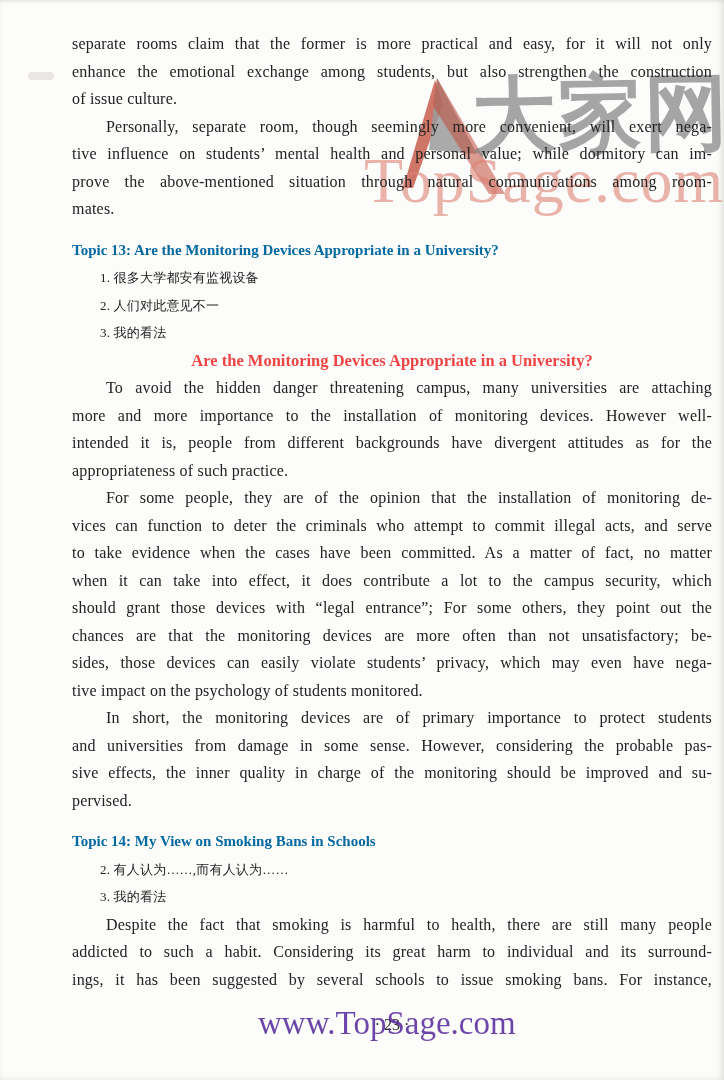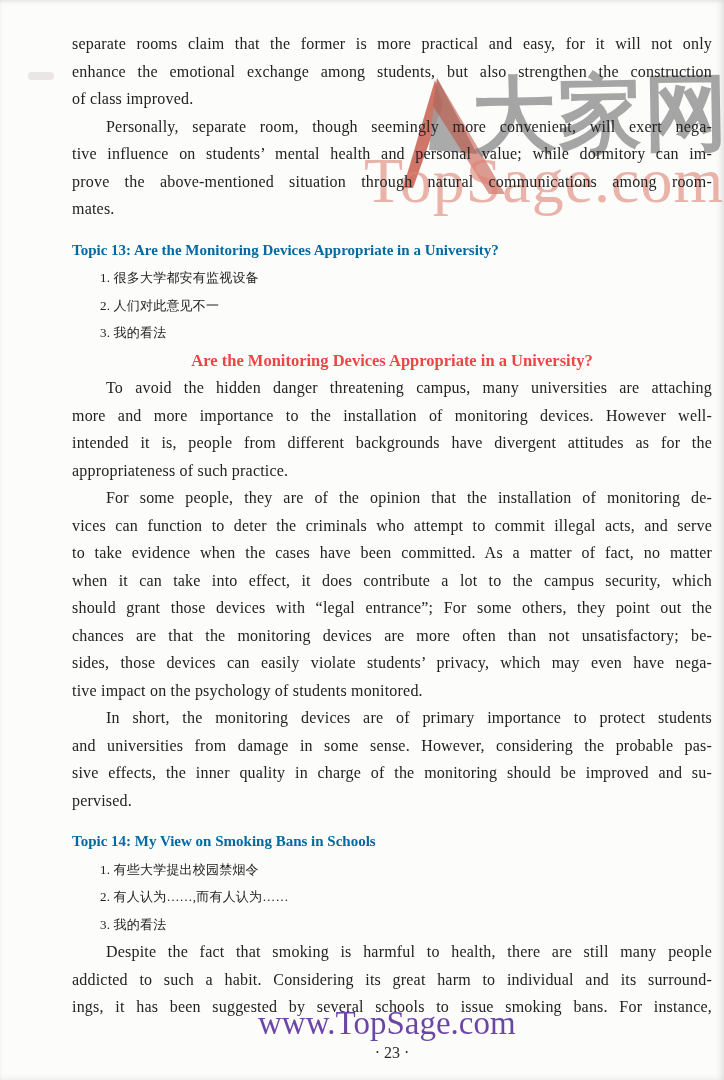--- a/index.html
+++ b/index.html
@@ -99,21 +99,21 @@
     <div class="wm wm-cjk">大家网</div>
     <div class="wm wm-brand">TopSage.com</div>
   </div>
   <div class="wm wm-url">www.TopSage.com</div>
 
   <div class="content">
 
     <div class="para">
       <div class="line">separate rooms claim that the former is more practical and easy, for it will not only</div>
       <div class="line">enhance the emotional exchange among students, but also strengthen the construction</div>
-      <div class="line last">of class improved.</div>
+      <div class="line last">of issue culture.</div>
     </div>
 
     <div class="para">
       <div class="line ind">Personally, separate room, though seemingly more convenient, will exert nega-</div>
       <div class="line">tive influence on students’ mental health and personal value; while dormitory can im-</div>
       <div class="line">prove the above-mentioned situation through natural communications among room-</div>
       <div class="line last">mates.</div>
     </div>
 
     <div class="topic-head">Topic 13: Are the Monitoring Devices Appropriate in a University?</div>
@@ -147,21 +147,20 @@
     <div class="para">
       <div class="line ind">In short, the monitoring devices are of primary importance to protect students</div>
       <div class="line">and universities from damage in some sense.  However, considering the probable pas-</div>
       <div class="line">sive effects, the inner quality in charge of the monitoring should be improved and su-</div>
       <div class="line last">pervised.</div>
     </div>
 
     <div class="topic-head">Topic 14: My View on Smoking Bans in Schools</div>
 
     <div>
-      <div class="line cjk last">1. 有些大学提出校园禁烟令</div>
       <div class="line cjk last">2. 有人认为……,而有人认为……</div>
       <div class="line cjk last">3. 我的看法</div>
     </div>
 
 
     <div class="para">
       <div class="line ind">Despite the fact that smoking is harmful to health, there are still many people</div>
       <div class="line">addicted to such a habit.  Considering its great harm to individual and its surround-</div>
       <div class="line">ings, it has been suggested by several schools to issue smoking bans.  For instance,</div>
     </div>

